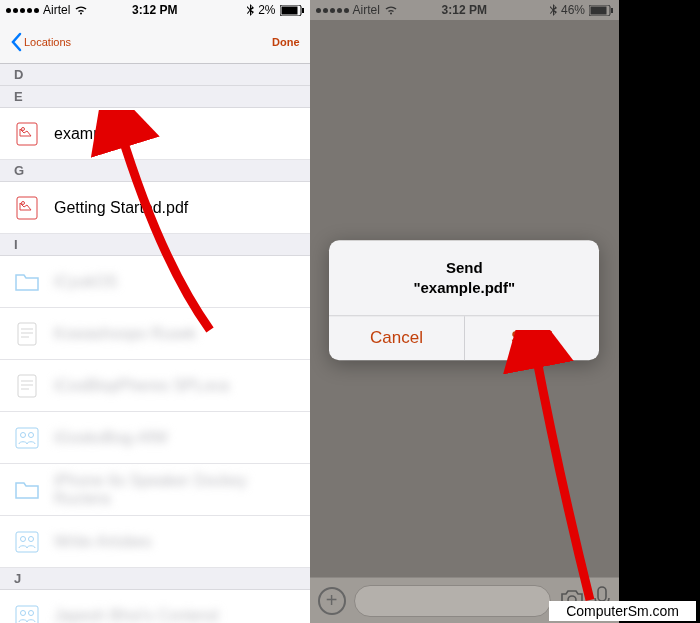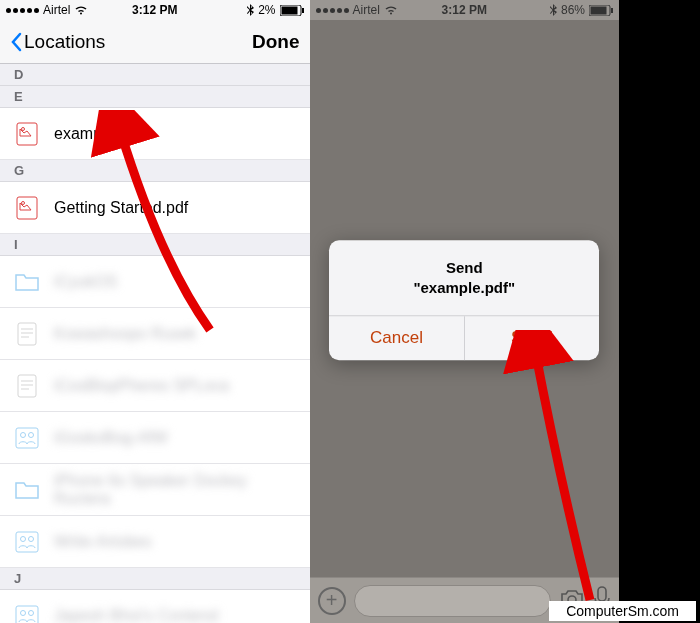--- a/index.html
+++ b/index.html
@@ -11,21 +11,21 @@
 .statusbar{height:20px;display:flex;align-items:center;justify-content:space-between;padding:0 6px;font-size:12px;font-weight:500;background:#f7f7f8;color:#000}
 .screen.right .statusbar{background:#9a9692;color:#333}
 .sb-left,.sb-right{display:flex;align-items:center;gap:4px}
 .sb-center{position:absolute;left:50%;transform:translateX(-50%);font-weight:700}
 .sig-dots{display:flex;gap:2px}
 .sig-dots span{width:5px;height:5px;border-radius:50%;background:#000;display:inline-block}
 .screen.right .sig-dots span{background:#333}
 .wifi,.bt,.batt{display:inline-flex}
 
 .navbar{height:44px;display:flex;align-items:center;justify-content:space-between;border-bottom:1px solid #c7c7cc;background:#f7f7f8;padding:0 10px}
-.nav-left,.nav-right{color:#000000;font-size:19px;display:flex;align-items:center;gap:2px}
+.nav-left,.nav-right{color:#c2410c;font-size:11px;display:flex;align-items:center;gap:2px}
 .nav-right{font-weight:700}
 .navbar2{height:44px;background:#9a9692;border-bottom:1px solid #8a8682;display:flex;align-items:center;padding:0 8px;position:relative}
 .nav2-back{color:#5d7187;font-size:17px;display:flex;align-items:center;gap:2px}
 .nav2-title{position:absolute;left:50%;transform:translateX(-50%);text-align:center;color:#333}
 .nav2-title .name{font-weight:600;font-size:17px}
 .nav2-title .sub{font-size:11px;color:#555}
 .nav2-right{margin-left:auto;display:flex;align-items:center;gap:12px}
 .avatar{width:34px;height:34px;border-radius:50%;background:radial-gradient(circle at 30% 30%,#ddd,#888)}
 
 .section-hdr{background:#efeff4;color:#6d6d72;font-size:13px;font-weight:600;padding:3px 14px;border-bottom:1px solid #d9d9de}
@@ -221,21 +221,21 @@
             </svg>
           </span>
       </div>
       <div class="sb-center">3:12 PM</div>
       <div class="sb-right">
         <span class="bt">
             <svg width="7" height="12" viewBox="0 0 7 12">
               <path d="M3 0v5L0 2l-.7.7L2.6 6 0 9.3.7 10 3 7v5l4-4-3-2 3-2-4-4zm1 2l1.3 1L4 4V2zm0 6l1.3 1L4 10V8z" fill="#333"></path>
             </svg>
           </span>
-        <span>86%</span>
+        <span>46%</span>
         <span class="batt">
             <svg width="24" height="11" viewBox="0 0 24 11">
               <rect x="0" y="0" width="21" height="11" rx="2" fill="none" stroke="#333"></rect>
               <rect x="1.5" y="1.5" width="16" height="8" fill="#333"></rect>
               <rect x="22" y="3" width="2" height="5" fill="#333"></rect>
             </svg>
           </span>
       </div>
     </div>
 

